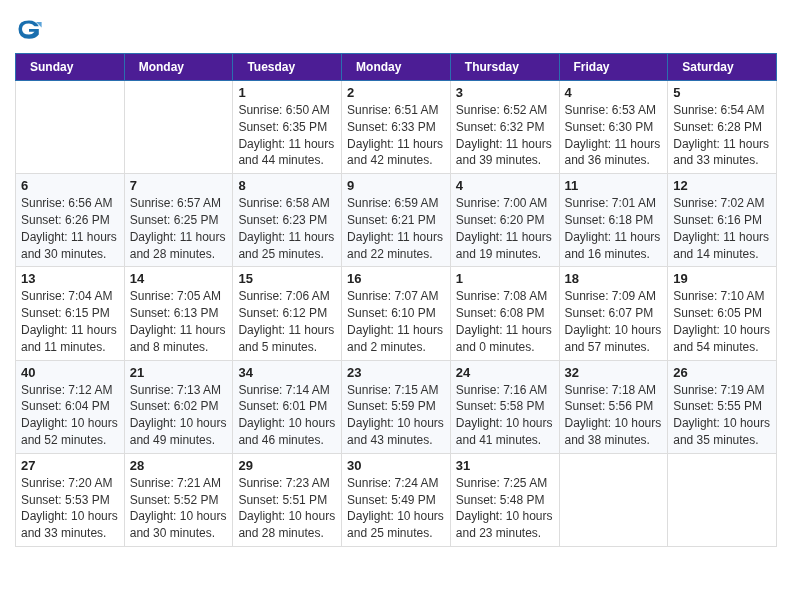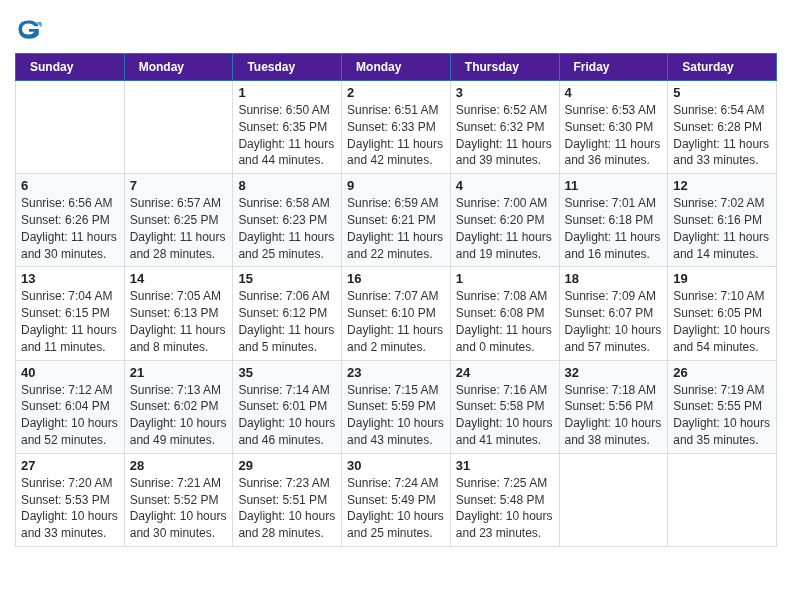--- a/index.html
+++ b/index.html
@@ -210,21 +210,21 @@
       <tr>
         <td>
           <span class="day-num">40</span>
           <div class="day-info">Sunrise: 7:12 AM<br>Sunset: 6:04 PM<br>Daylight: 10 hours and 52 minutes.</div>
         </td>
         <td>
           <span class="day-num">21</span>
           <div class="day-info">Sunrise: 7:13 AM<br>Sunset: 6:02 PM<br>Daylight: 10 hours and 49 minutes.</div>
         </td>
         <td>
-          <span class="day-num">35</span>
+          <span class="day-num">34</span>
           <div class="day-info">Sunrise: 7:14 AM<br>Sunset: 6:01 PM<br>Daylight: 10 hours and 46 minutes.</div>
         </td>
         <td>
           <span class="day-num">23</span>
           <div class="day-info">Sunrise: 7:15 AM<br>Sunset: 5:59 PM<br>Daylight: 10 hours and 43 minutes.</div>
         </td>
         <td>
           <span class="day-num">24</span>
           <div class="day-info">Sunrise: 7:16 AM<br>Sunset: 5:58 PM<br>Daylight: 10 hours and 41 minutes.</div>
         </td>

